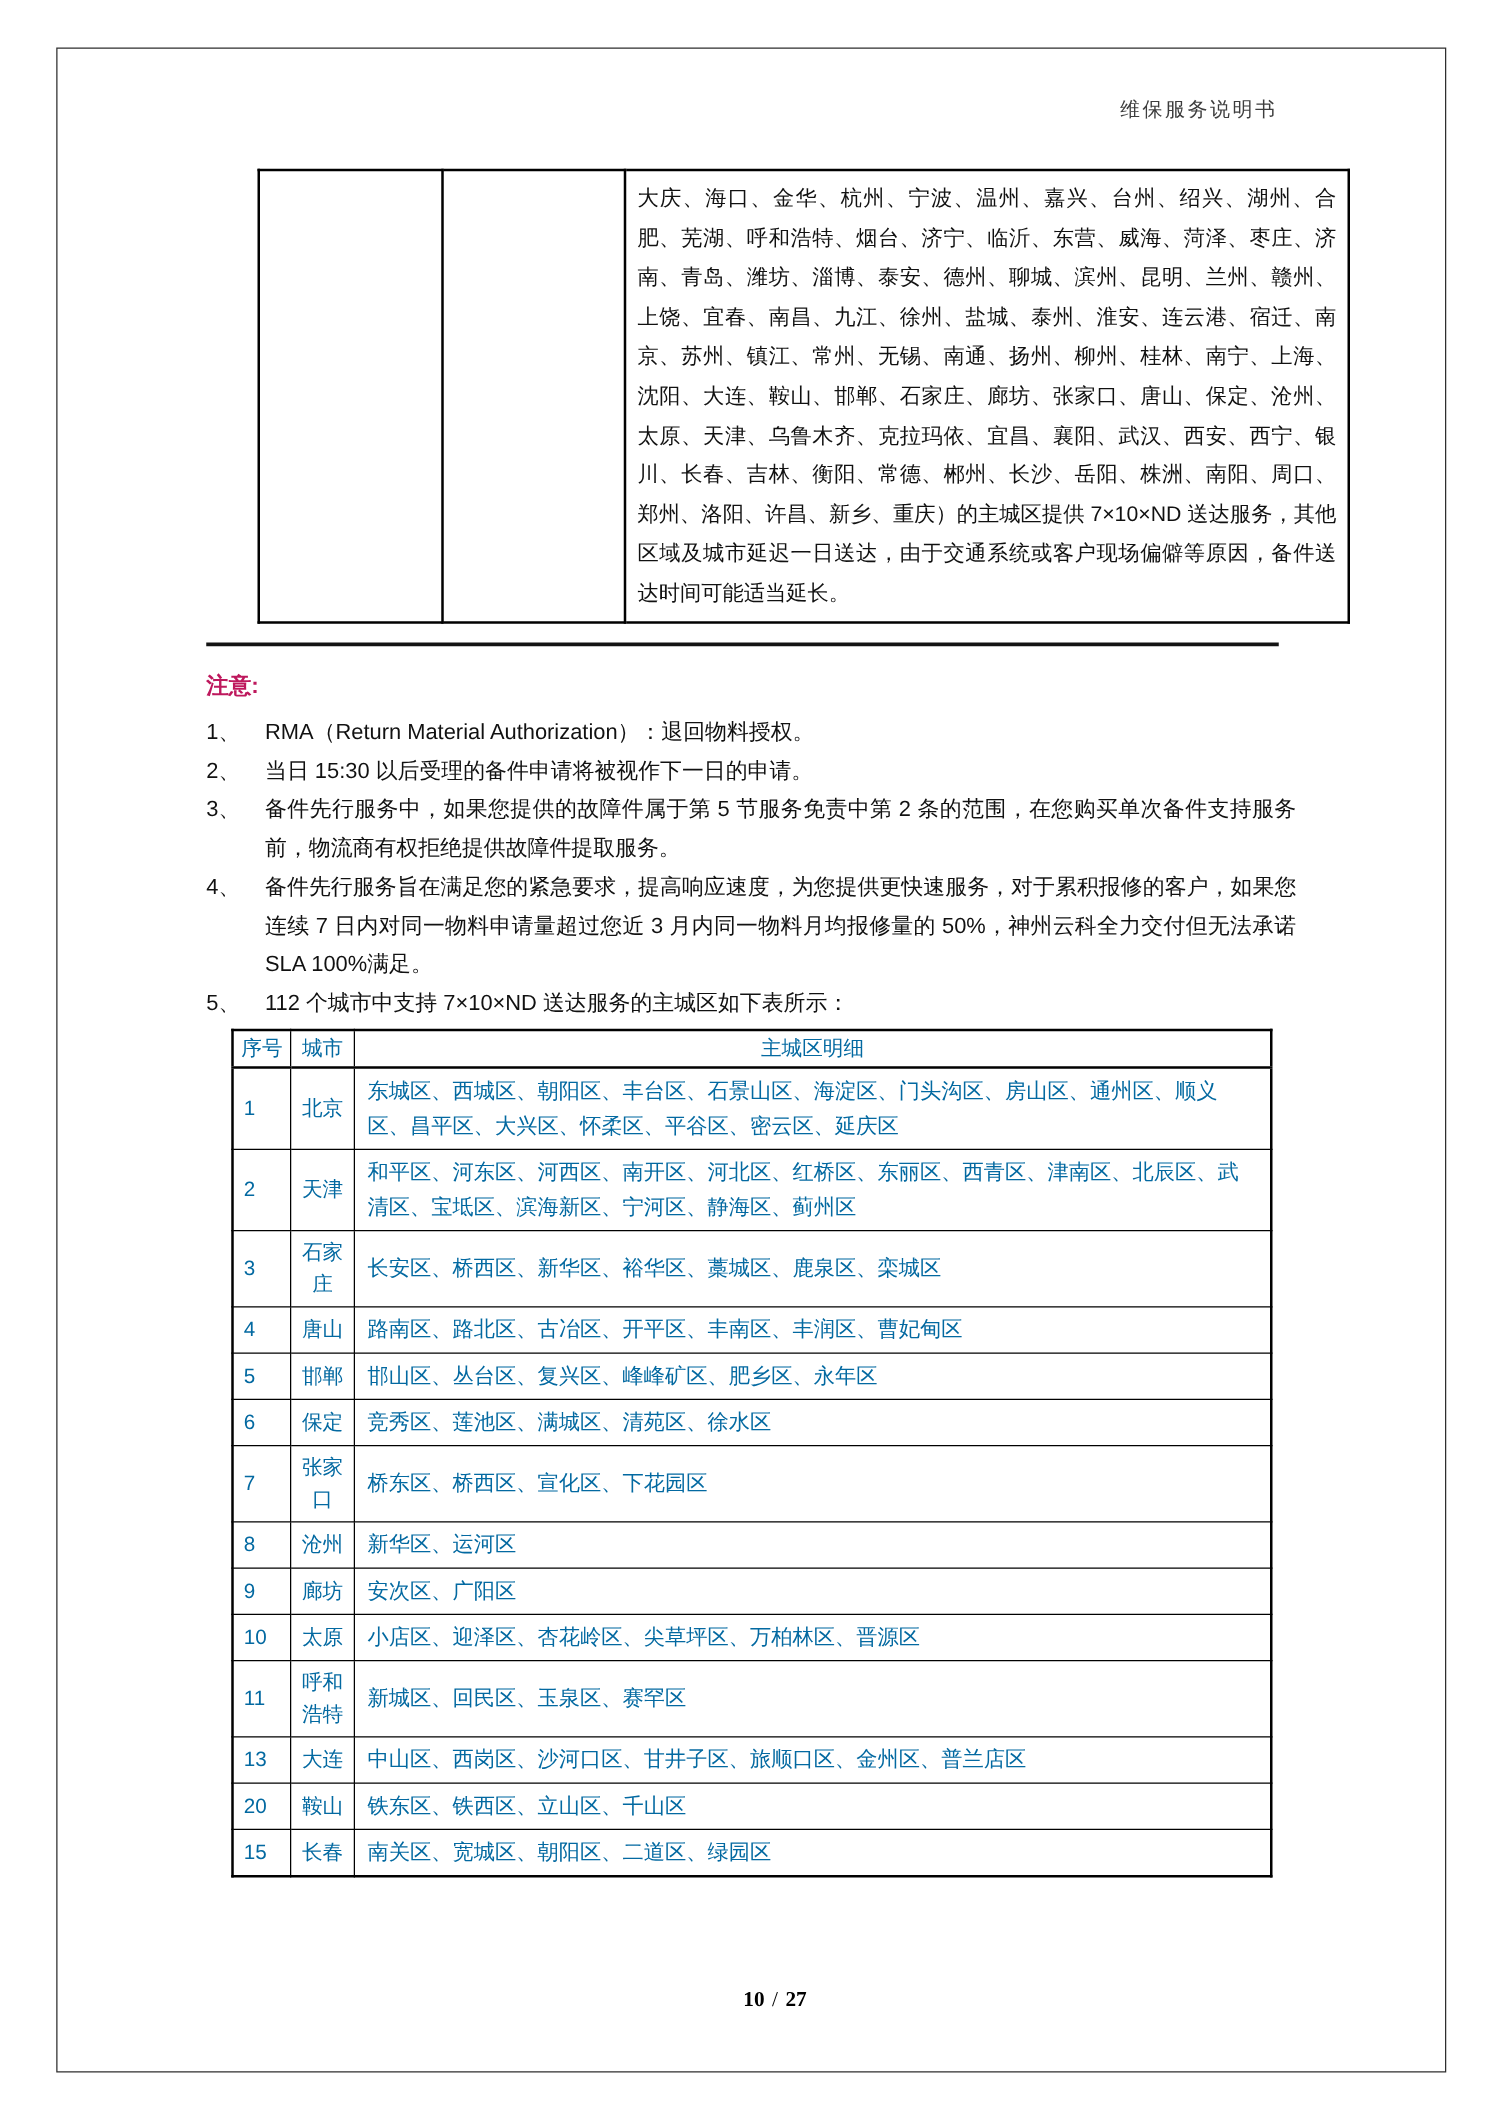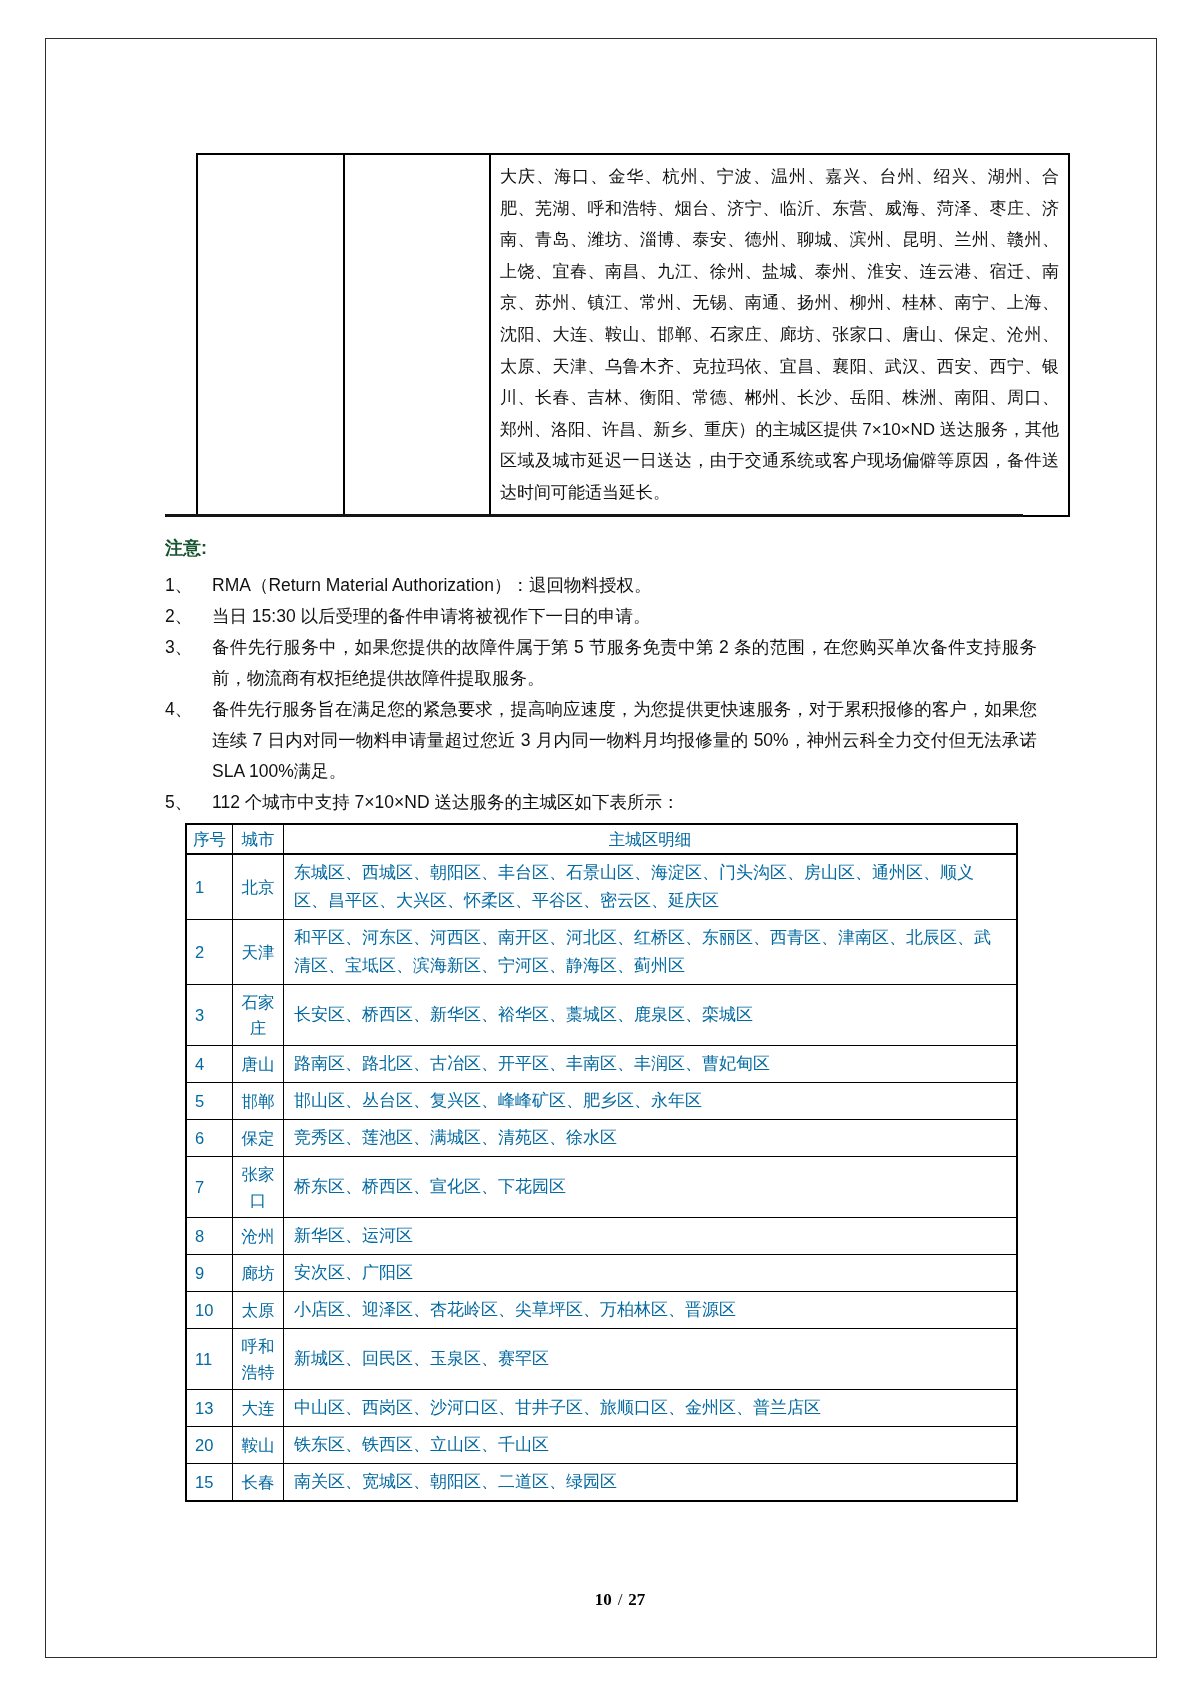--- a/index.html
+++ b/index.html
@@ -12,41 +12,41 @@
     position:absolute; left:45px; top:38px; width:1110px; height:1618px;
     border:1px solid #2e2e2e;
   }
   .header-title {
     position:absolute; top:78px; left:622px; width:400px;
     text-align:right; font-size:16px; color:#3d3d3d; letter-spacing:2px;
   }
 
   
   .top-table {
-    position:absolute; left:196px; top:135px; width:844px;
-    border-collapse:collapse; table-layout:fixed;margin-top:18px;
+    position:absolute; left:206px; top:135px; width:844px;
+    border-collapse:collapse; table-layout:fixed;
   }
   .top-table td { border:2px solid #000; vertical-align:top; }
   .top-table .c1 { width:143px; }
   .top-table .c2 { width:142px; }
   .top-table .c3 { width:559px; }
   .delivery-cell {
     font-size:17px; line-height:31.6px; padding:6px 9px;
     text-align:justify; text-justify:inter-ideograph; color:#111;
     min-height:336px;
   }
 
   .thick-rule {
     position:absolute; left:165px; top:514px; width:858px; height:3px;
     background:#141414;
   }
 
   .notes-heading {
     position:absolute; left:165px; top:536px;
-    font-size:18px; font-weight:bold; color:#14532d;text-align:right;
+    font-size:18px; font-weight:bold; color:#be185d;text-align:right;
   }
   .notes-list {
     position:absolute; left:165px; top:570px; width:872px;
   }
   .note-item { display:flex; font-size:17.5px; line-height:31px; color:#111; }
   .note-num { flex:none; width:47px; }
   .note-text { flex:1; text-align:justify; text-justify:inter-ideograph; }
 
   
   .city-table {
@@ -81,20 +81,21 @@
   }
   .page-footer .num { font-weight:bold; }
   .page-footer .sep { font-weight:normal; padding:0 6px; }
 </style>
 </head>
 <body>
 
 <div class="page">
   <div class="frame"></div>
 
+  <div class="header-title">维保服务说明书</div>
 
   <table class="top-table">
     <tbody>
         <tr>
       <td class="c1"></td>
       <td class="c2"></td>
       <td class="c3 delivery-cell">大庆、海口、金华、杭州、宁波、温州、嘉兴、台州、绍兴、湖州、合肥、芜湖、呼和浩特、烟台、济宁、临沂、东营、威海、菏泽、枣庄、济南、青岛、潍坊、淄博、泰安、德州、聊城、滨州、昆明、兰州、赣州、上饶、宜春、南昌、九江、徐州、盐城、泰州、淮安、连云港、宿迁、南京、苏州、镇江、常州、无锡、南通、扬州、柳州、桂林、南宁、上海、沈阳、大连、鞍山、邯郸、石家庄、廊坊、张家口、唐山、保定、沧州、太原、天津、乌鲁木齐、克拉玛依、宜昌、襄阳、武汉、西安、西宁、银川、长春、吉林、衡阳、常德、郴州、长沙、岳阳、株洲、南阳、周口、郑州、洛阳、许昌、新乡、重庆）的主城区提供 7×10×ND 送达服务，其他区域及城市延迟一日送达，由于交通系统或客户现场偏僻等原因，备件送达时间可能适当延长。</td>
     </tr>
   </tbody>
     </table>

